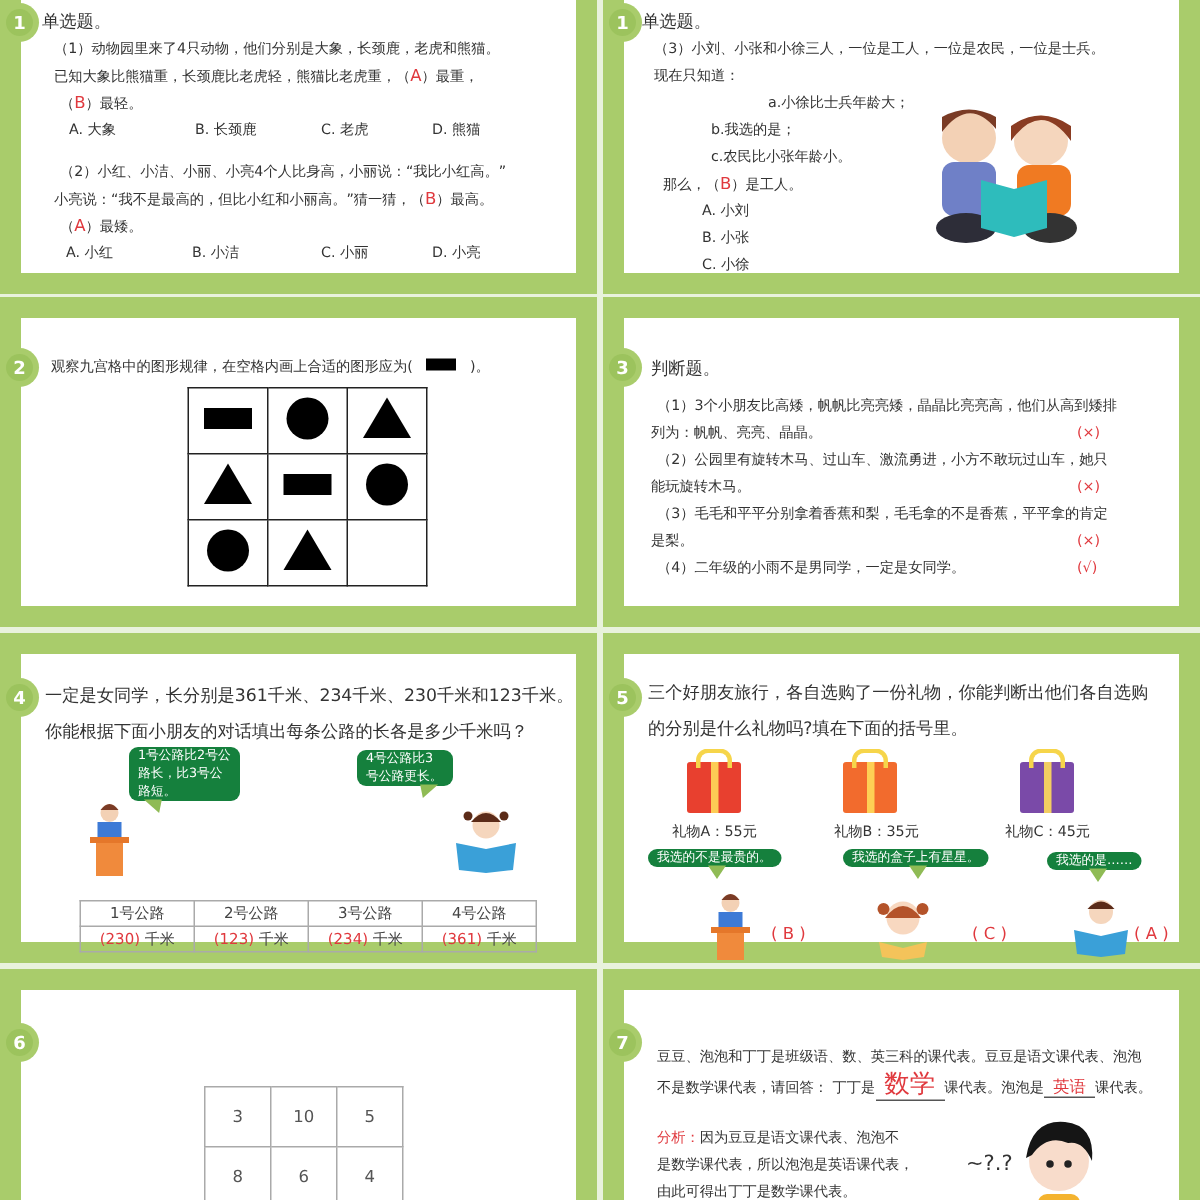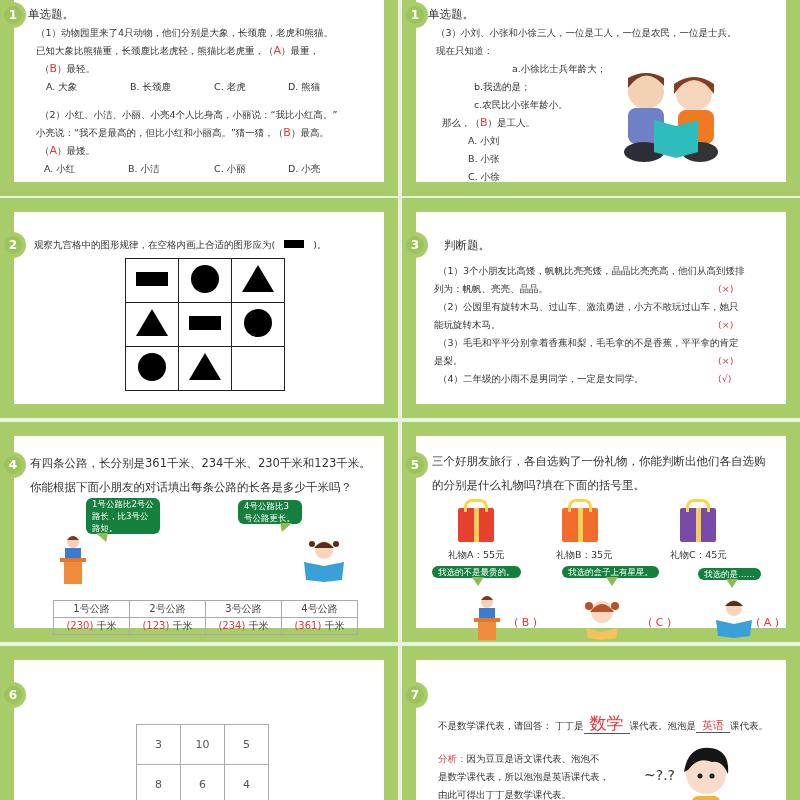--- a/index.html
+++ b/index.html
@@ -114,41 +114,41 @@
     </tbody>
       </table>
   </div>
 </div>
 
 <div class="panel" style="left:402px;top:198px;width:398px;height:220px;">
   <div class="inner">
     <div class="badge" style="left:-14px;top:20px;">
         <span class="num">3</span>
       </div>
-    <div class="t big" style="left:28px;top:24px;">判断题。</div>
+    <div class="t big" style="left:18px;top:24px;">判断题。</div>
     <div class="t" style="left:22px;top:52px;">（1）3个小朋友比高矮，帆帆比亮亮矮，晶晶比亮亮高，他们从高到矮排</div>
     <div class="t" style="left:18px;top:70px;">列为：帆帆、亮亮、晶晶。</div>
     <div class="t red" style="left:302px;top:70px;">(<span>×</span>)</div>
     <div class="t" style="left:22px;top:88px;">（2）公园里有旋转木马、过山车、激流勇进，小方不敢玩过山车，她只</div>
     <div class="t" style="left:18px;top:106px;">能玩旋转木马。</div>
     <div class="t red" style="left:302px;top:106px;">(<span>×</span>)</div>
     <div class="t" style="left:22px;top:124px;">（3）毛毛和平平分别拿着香蕉和梨，毛毛拿的不是香蕉，平平拿的肯定</div>
     <div class="t" style="left:18px;top:142px;">是梨。</div>
     <div class="t red" style="left:302px;top:142px;">(<span>×</span>)</div>
     <div class="t" style="left:22px;top:160px;">（4）二年级的小雨不是男同学，一定是女同学。</div>
     <div class="t red" style="left:302px;top:160px;">(<span>√</span>)</div>
   </div>
 </div>
 
 <div class="panel" style="left:0;top:422px;width:398px;height:220px;">
   <div class="inner">
     <div class="badge" style="left:-14px;top:16px;">
         <span class="num">4</span>
       </div>
-    <div class="t big" style="left:16px;top:18px;">有四条公路，长分别是361千米、234千米、230千米和123千米。</div>
+    <div class="t big" style="left:16px;top:18px;">一定是女同学，长分别是361千米、234千米、230千米和123千米。</div>
     <div class="t big" style="left:16px;top:42px;">你能根据下面小朋友的对话填出每条公路的长各是多少千米吗？</div>
     <div class="bubble l" style="left:72px;top:62px;width:74px;">1号公路比2号公路长，比3号公路短。</div>
     <div class="bubble r" style="left:224px;top:64px;width:64px;">4号公路比3号公路更长。</div>
     <svg class="fig" style="left:44px;top:98px;" width="30" height="50" viewBox="0 0 30 50">
       <circle cx="15" cy="8" r="6" fill="#f3d1b5"></circle>
         <path d="M9 6 Q15 -2 21 6Z" fill="#7a3b25"></path>
       <rect x="7" y="14" width="16" height="10" fill="#3d7ad6"></rect>
         <rect x="2" y="24" width="26" height="4" fill="#e5772a"></rect>
         <rect x="6" y="28" width="18" height="22" fill="#f08a3c"></rect>
     </svg>
@@ -240,20 +240,21 @@
     </tbody>
       </table>
   </div>
 </div>
 
 <div class="panel" style="left:402px;top:646px;width:398px;height:170px;">
   <div class="inner">
     <div class="badge" style="left:-14px;top:22px;">
         <span class="num">7</span>
       </div>
+    <div class="t" style="left:22px;top:38px;">豆豆、泡泡和丁丁是班级语、数、英三科的课代表。豆豆是语文课代表、泡泡</div>
     <div class="t" style="left:22px;top:56px;"><span>不是数学课代表，请回答：  丁丁是</span><span class="ul red" style="font-size:17px;">数学</span><span>课代表。泡泡是</span><span class="ul red" style="font-size:11px;">英语</span><span>课代表。</span></div>
     <div class="t" style="left:22px;top:92px;"><span class="red">分析：</span><span>因为豆豆是语文课代表、泡泡不</span></div>
     <div class="t" style="left:22px;top:110px;">是数学课代表，所以泡泡是英语课代表，</div>
     <div class="t" style="left:22px;top:128px;">由此可得出丁丁是数学课代表。</div>
     <svg class="fig" style="left:226px;top:80px;" width="100" height="76" viewBox="0 0 100 76">
       <text x="2" y="40" font-size="14" fill="#333" font-family="DejaVu Sans, sans-serif">~?.?</text>
       <circle cx="64" cy="34" r="20" fill="#f8dccb"></circle>
       <path d="M42 32 Q46 6 68 8 Q88 10 86 34 Q80 20 70 22 Q56 16 46 30Z" fill="#151515"></path>
       <circle cx="58" cy="36" r="2.5" fill="#222"></circle>
         <circle cx="70" cy="36" r="2.5" fill="#222"></circle>

